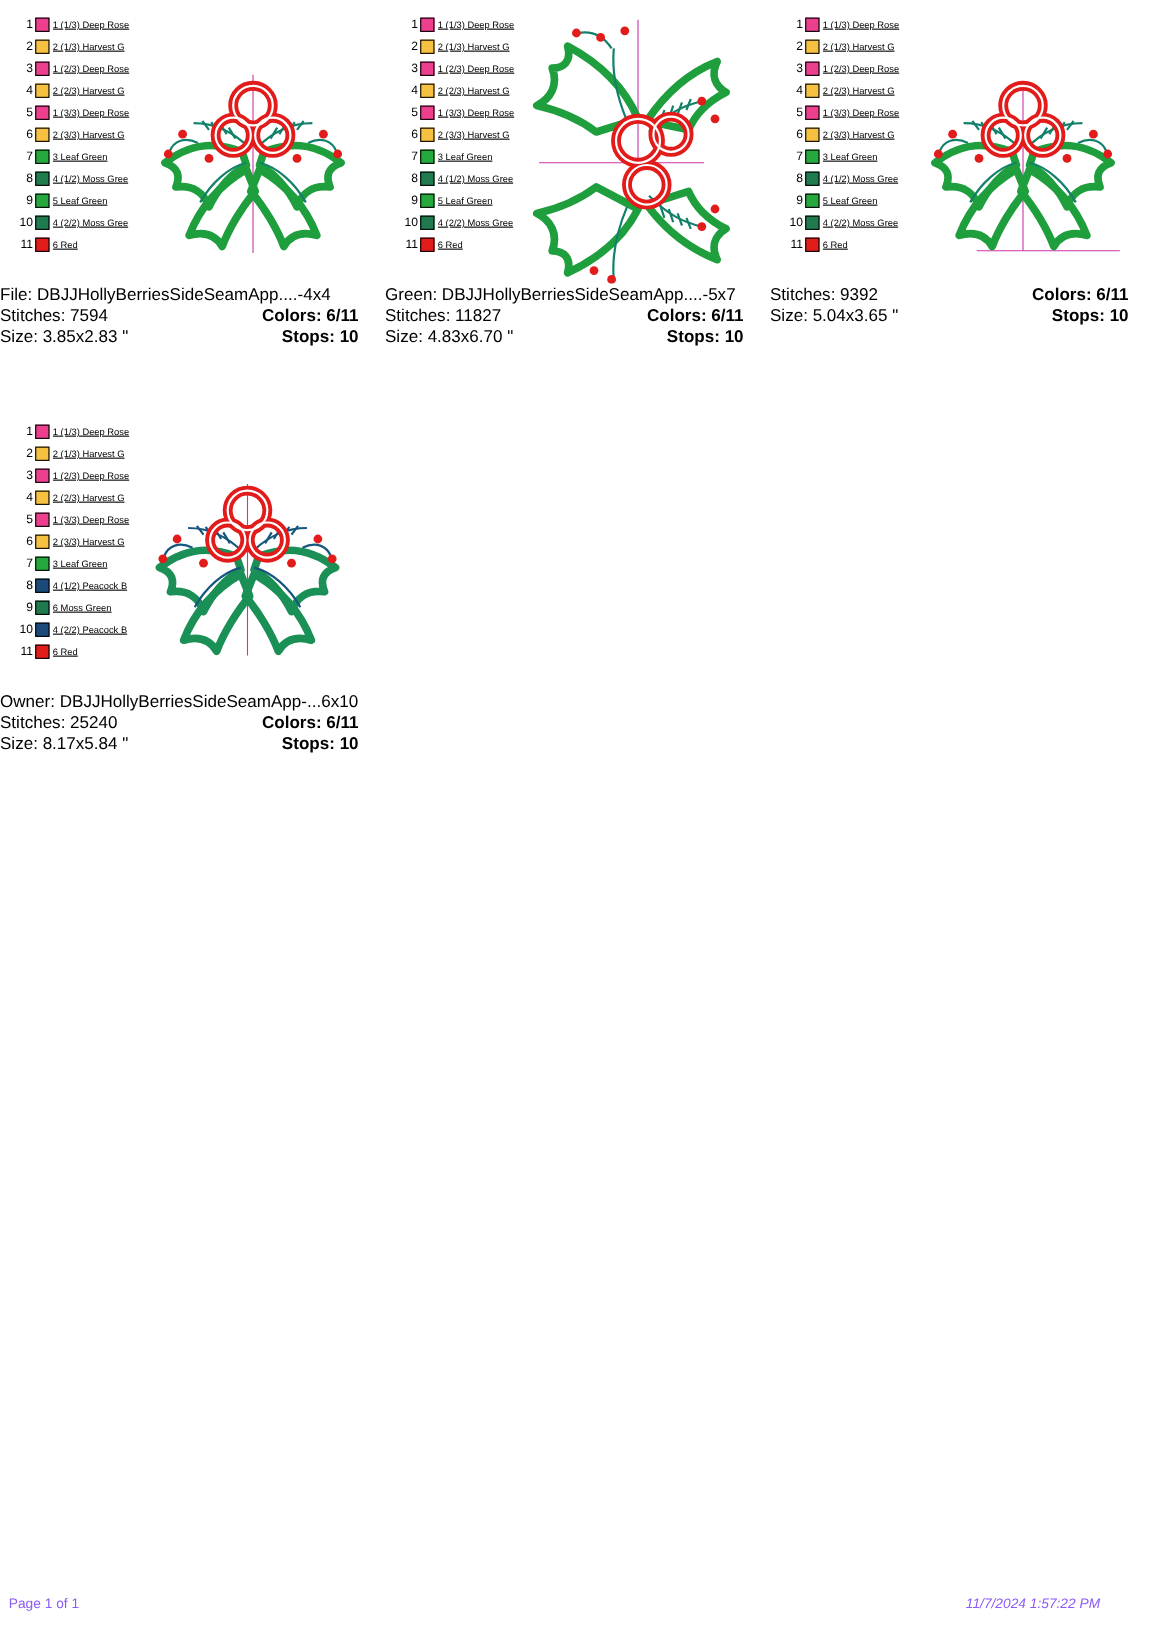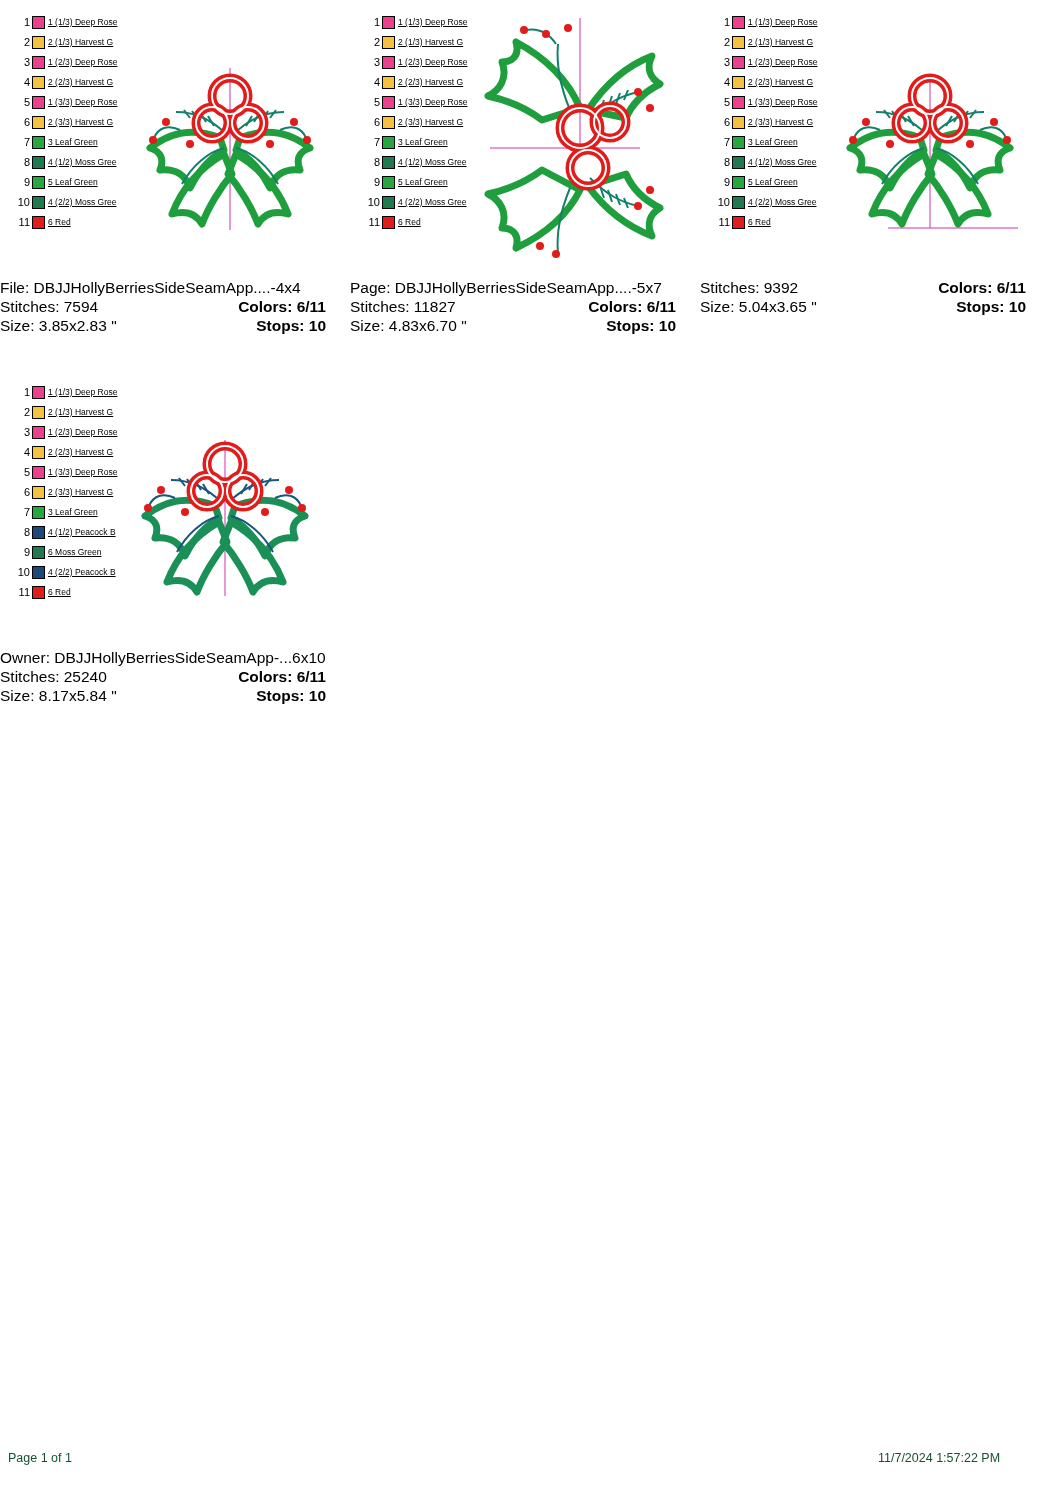--- a/index.html
+++ b/index.html
@@ -82,58 +82,59 @@
     height: 250px;
   }
   .art-holder svg {
     display: block;
   }
   .info {
     font-size: 15.5px;
     line-height: 19px;
     color: #000;
     width: 340px;
-    margin-top: 20px;
+    margin-top: 1px;
   }
   .info .line {
     position: relative;
     height: 19px;
     white-space: nowrap;
   }
   .info .right {
     position: absolute;
     right: 14px;
     top: 0;
     font-weight: bold;
   }
   .footer {
     position: absolute;
     left: 0;
     bottom: 18px;
     width: 1050px;
     font-size: 12.5px;
-    color: #14532d;
+    color: #8b5cf6;
     height: 16px;
   }
   .footer .page-no {
     position: absolute;
     left: 8px;
     top: 0;
   }
   .footer .source {
     position: absolute;
     left: 48px;
     top: 0;
     white-space: nowrap;
   }
   .footer .date {
     position: absolute;
     left: 878px;
     top: 0;
     white-space: nowrap;
+    font-style: italic;
   }
 </style>
 </head>
 <body>
 
 <div class="page">
 
   <div class="grid">
 
     <div class="design-cell" style="left:0px; top:8px;">
@@ -355,21 +356,21 @@
               <g fill="none" stroke="#ffffff" stroke-width="2">
                 <circle cx="120" cy="128" r="20"></circle>
                 <circle cx="150" cy="122" r="16"></circle>
                 <circle cx="128" cy="168" r="18"></circle>
               </g>
             </g>
           </svg>
         </div>
       </div>
       <div class="info">
-        <div class="line"><span>Page: DBJJHollyBerriesSideSeamApp....-5x7</span></div>
+        <div class="line"><span>Green: DBJJHollyBerriesSideSeamApp....-5x7</span></div>
         <div class="line"><span>Stitches: 11827</span><span class="right">Colors: 6/11</span></div>
         <div class="line"><span>Size: 4.83x6.70 "</span><span class="right">Stops: 10</span></div>
       </div>
     </div>
 
     <div class="design-cell" style="left:700px; top:8px;">
       <div class="design-art">
         <div class="legend">
           <div class="legend-row">
               <span class="legend-num">1</span>

